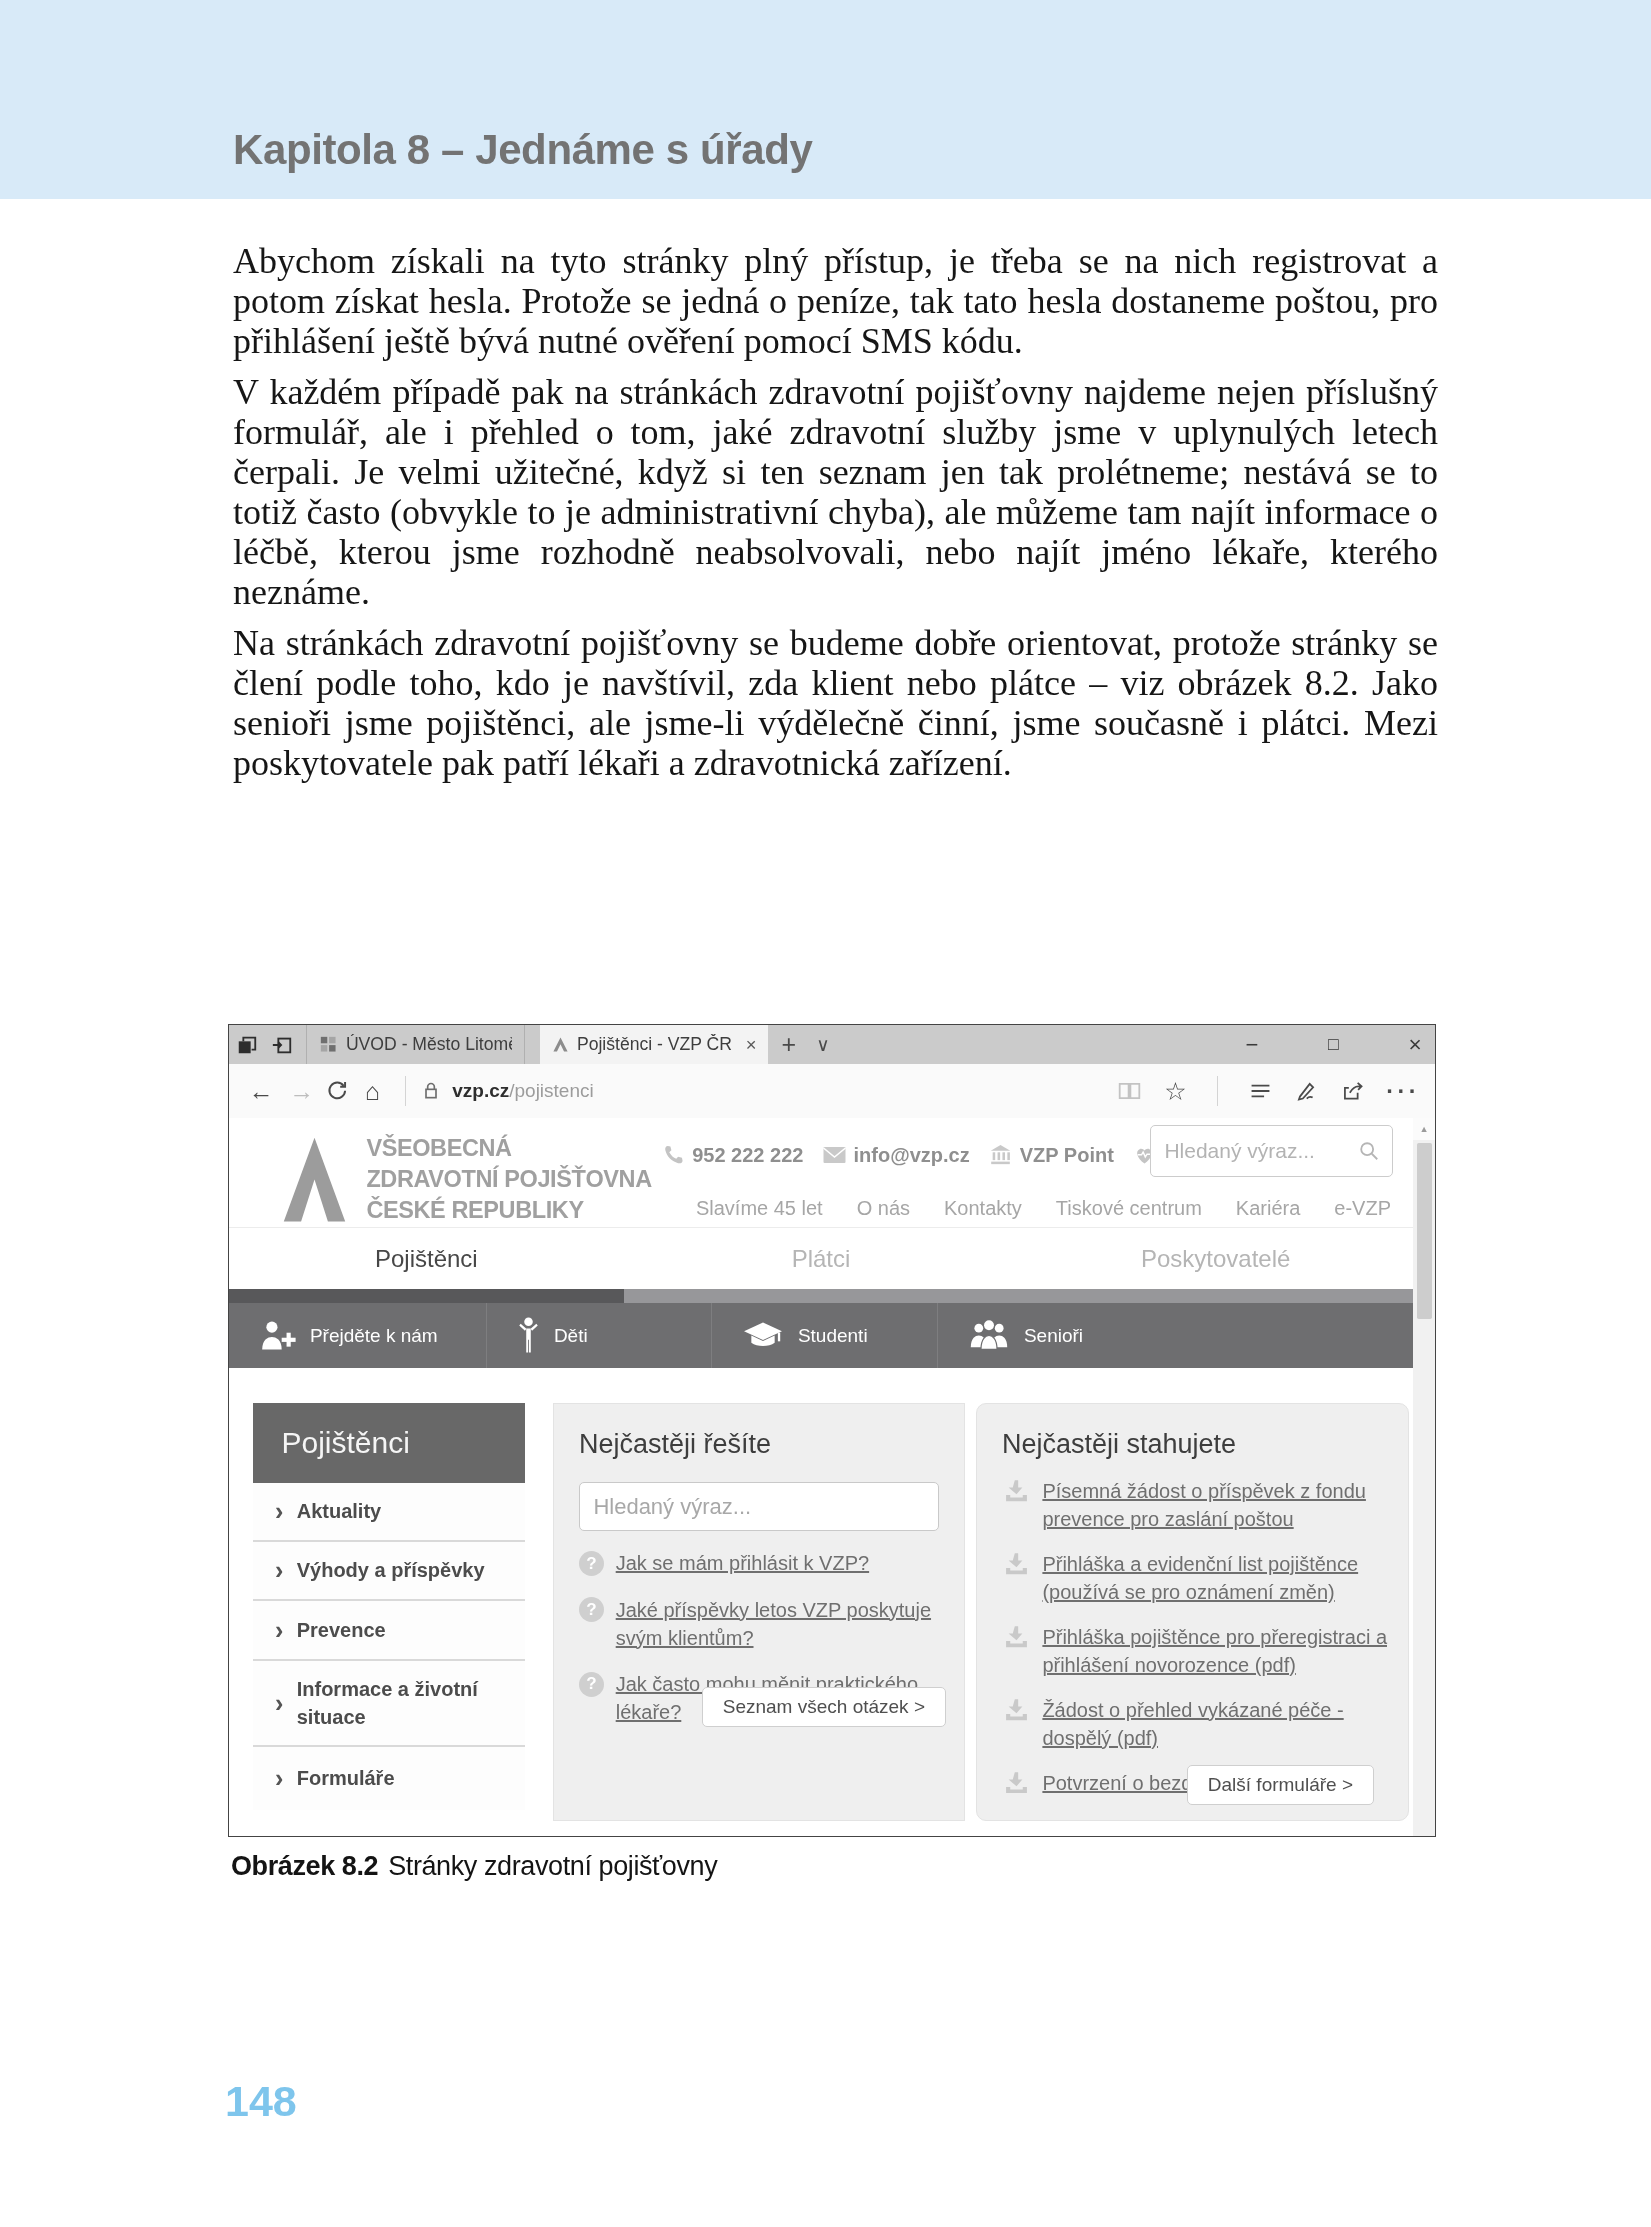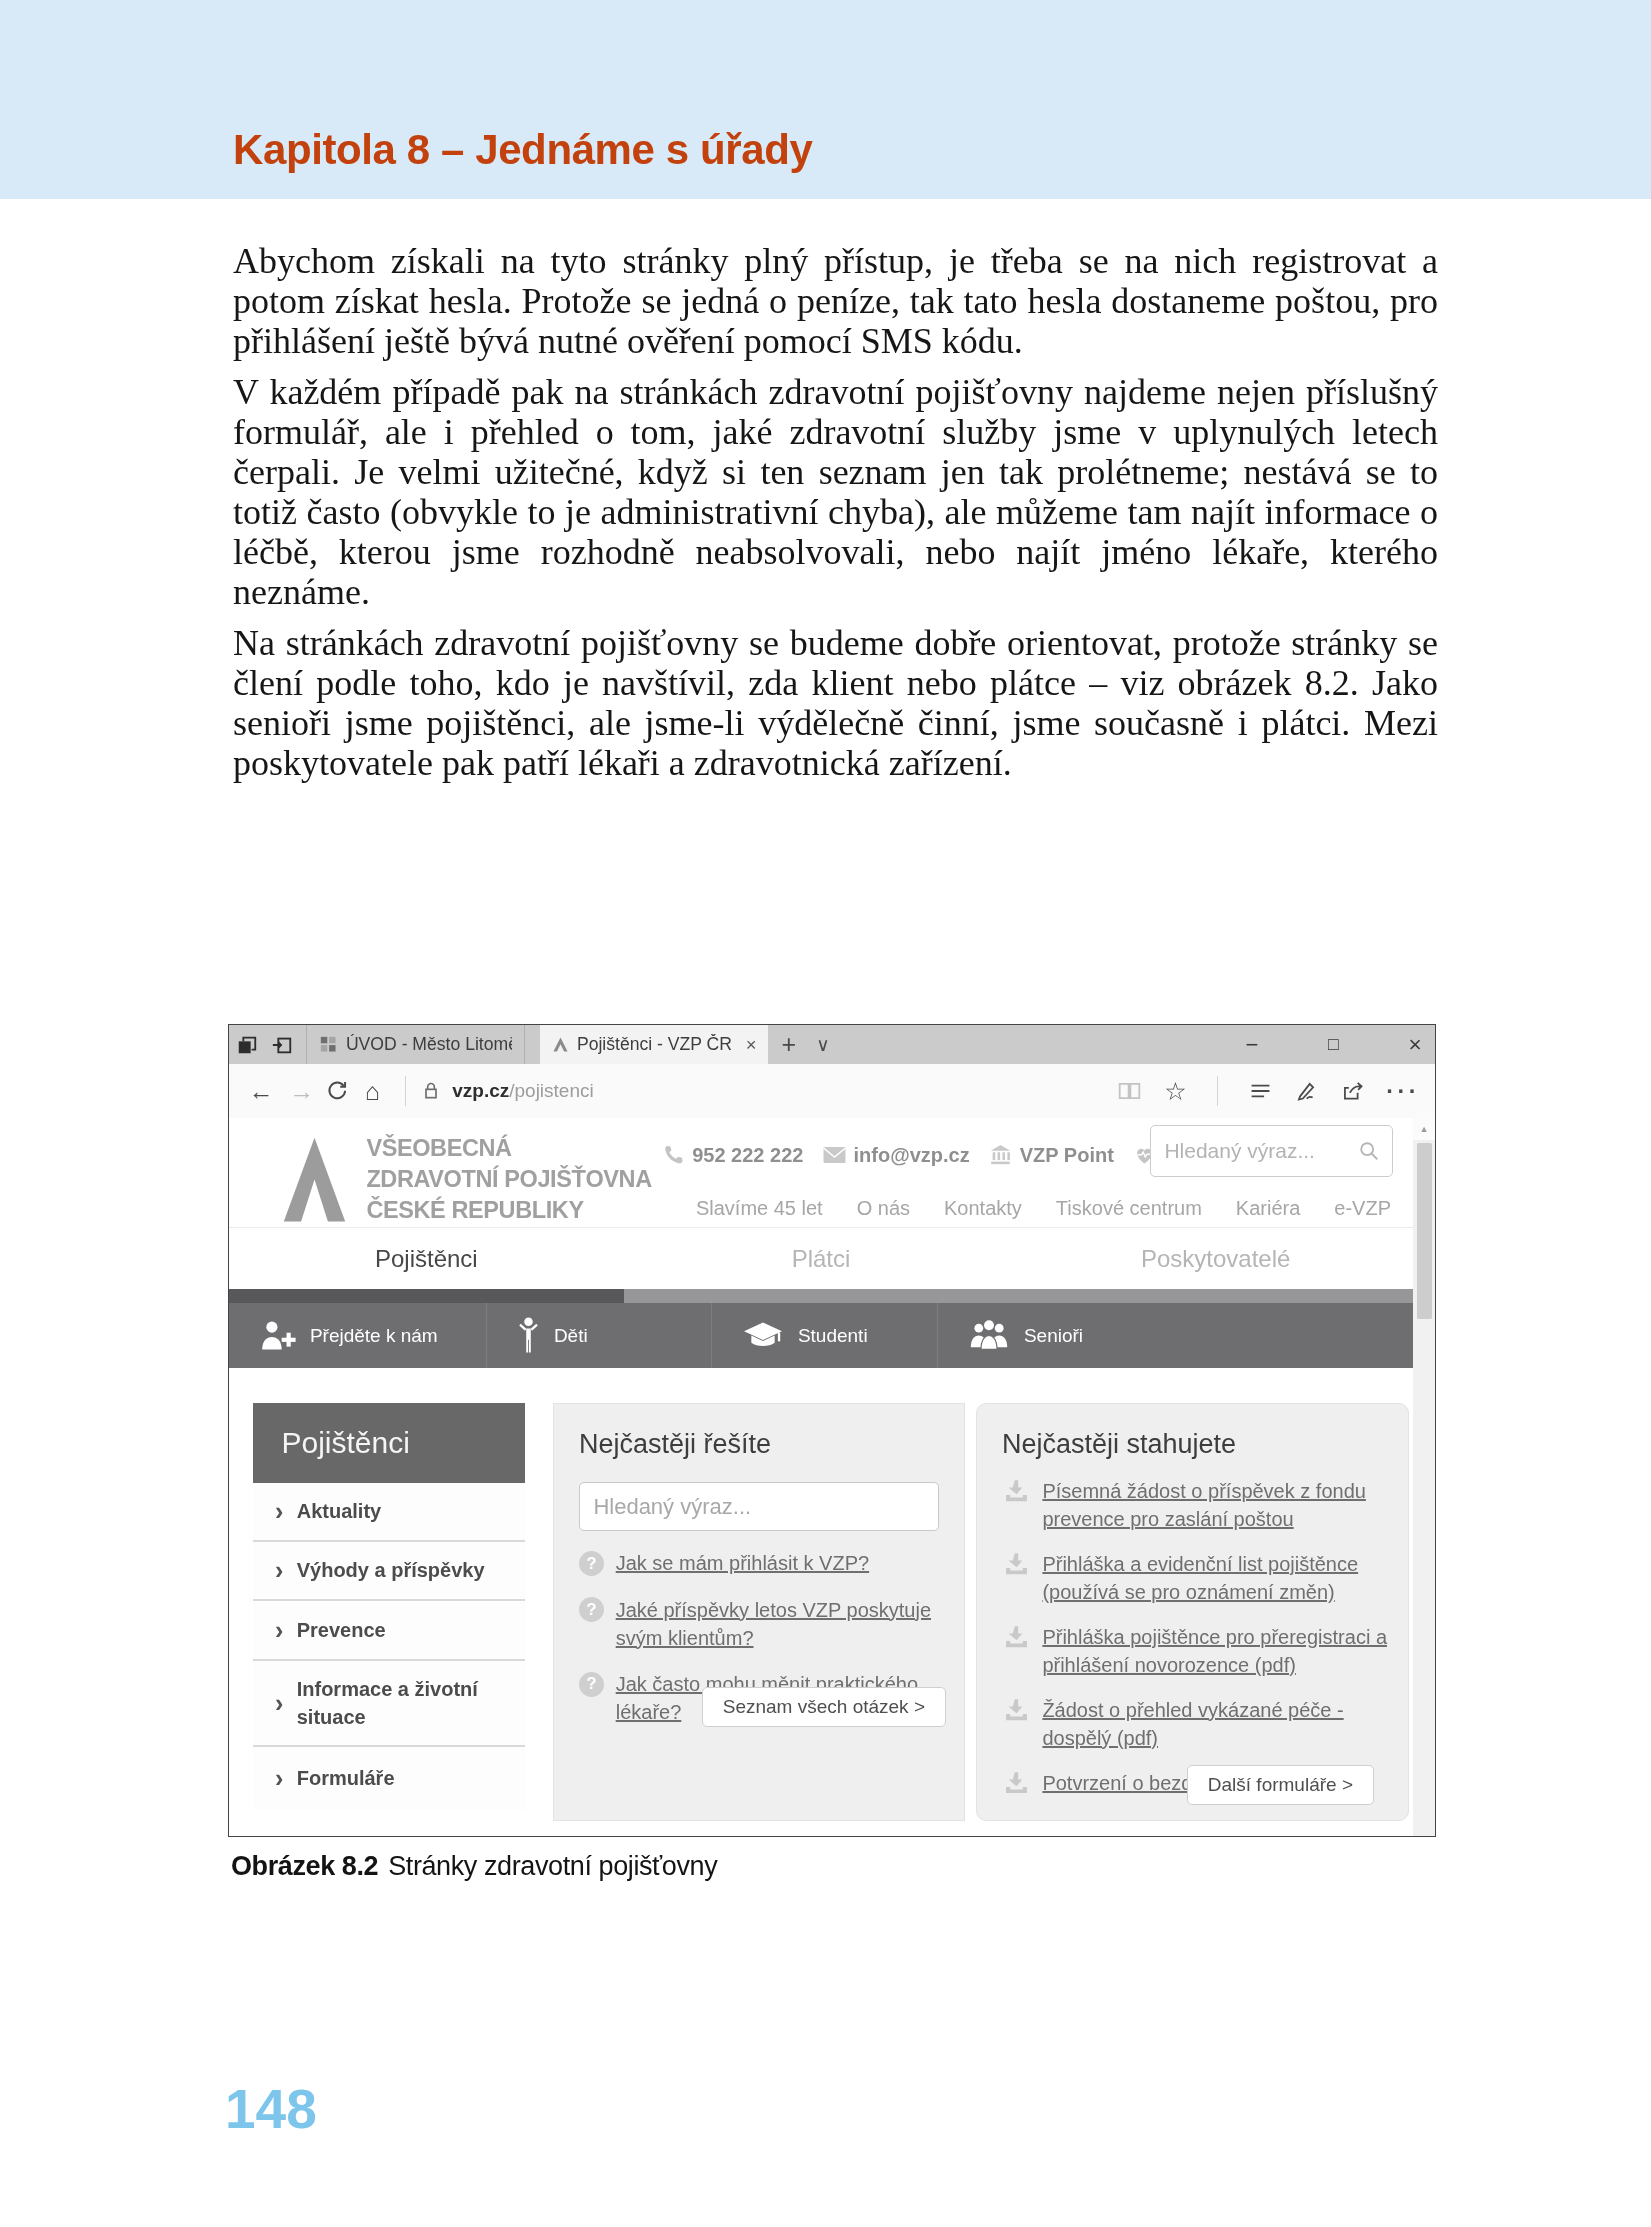--- a/index.html
+++ b/index.html
@@ -1,28 +1,28 @@
 <!DOCTYPE html>
 <html lang="cs" style="font-size:13.4px"><head>
 <meta charset="utf-8">
 <style>
   html,body{margin:0;padding:0;background:#fff;}
   .canvas{position:relative;width:1652px;height:2227px;background:#fff;overflow:hidden;
           font-family:"Liberation Sans",sans-serif;}
   
   .band{position:absolute;left:0;top:0;width:1652px;height:199px;background:#d8eaf8;}
   .chapter-title{position:absolute;left:233px;top:126px;font-size:42px;font-weight:bold;
-                 color:#c2410c;letter-spacing:-0.4px;}
+                 color:#737373;letter-spacing:-0.4px;}
   .bodytext{position:absolute;left:233px;top:241px;width:1205px;
             font-family:"Liberation Serif",serif;font-size:36px;line-height:40px;color:#161616;
             text-align:justify;hyphens:auto;}
   .bodytext p{margin:0 0 11px 0;}
   .caption{position:absolute;left:231px;top:1851px;font-size:27px;color:#141414;letter-spacing:-0.4px;}
   .caption .cap-b{font-weight:bold;margin-right:10px;}
-  .pagenum{position:absolute;left:225px;top:2077px;font-size:55px;font-weight:bold;color:#7ec5ec;}
+  .pagenum{position:absolute;left:225px;top:2077px;font-size:43px;font-weight:bold;color:#7ec5ec;}
   
   .figure{position:absolute;left:228px;top:1024px;width:1206px;height:811px;border:1.7px solid #444;
           background:#fff;display:flex;flex-direction:column;font-family:"Liberation Sans",sans-serif;}
   .tabbar{height:39px;background:#cbcbcb;display:flex;align-items:stretch;flex:none;}
   .tb-ic{display:flex;align-items:center;padding:0 6.7px;}
   .tab{display:flex;align-items:center;padding:0 11.7px;max-width:252px;}
   .tab.inactive{border-left:0.8px solid #b0b0b0;border-right:0.8px solid #b0b0b0;width:193px;margin-left:6.7px;}
   .tab.active{background:#f3f3f3;width:205px;margin-left:15px;}
   .favicon{margin-right:8.4px;display:flex;align-items:center;}
   .tab-title{font-size:17.6px;color:#3e3e3e;white-space:nowrap;overflow:hidden;}

